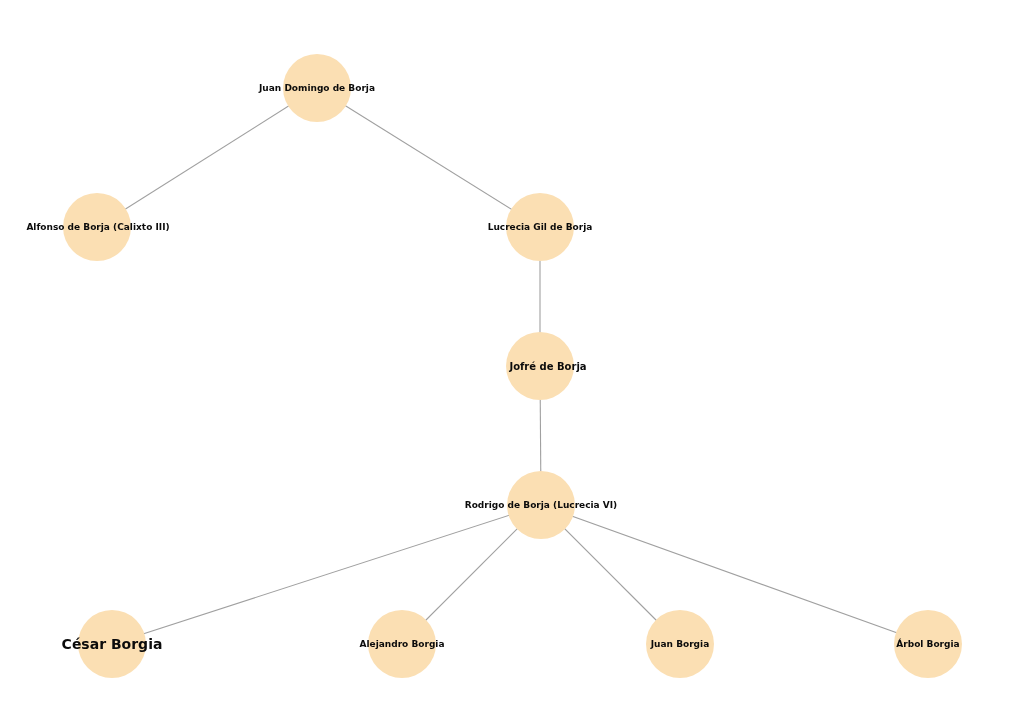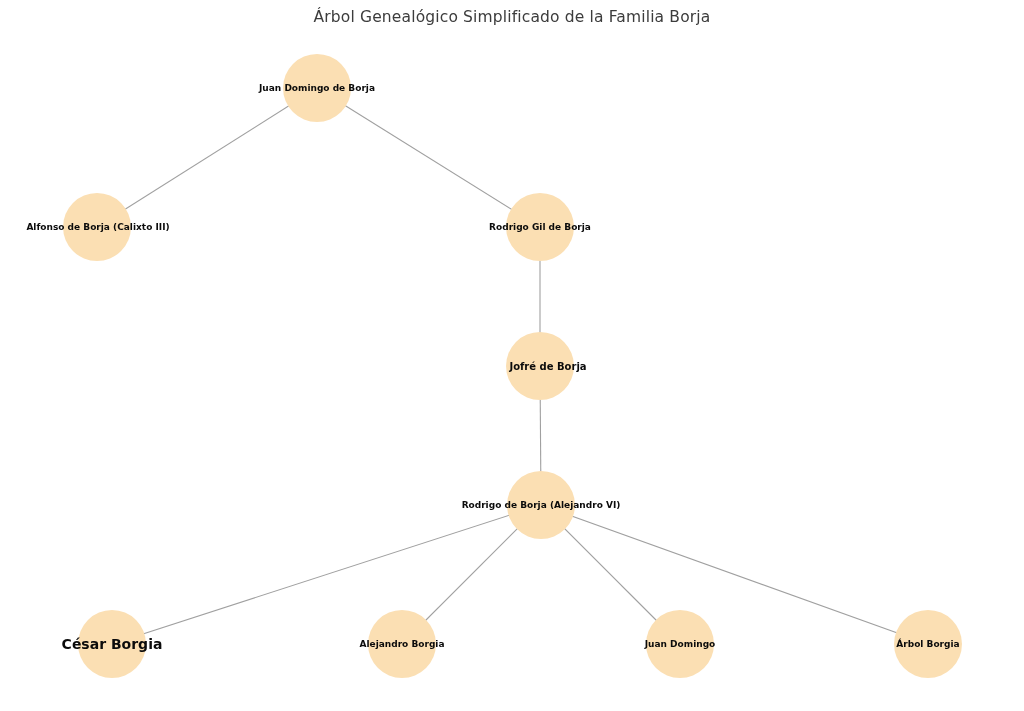--- a/index.html
+++ b/index.html
@@ -61,21 +61,20 @@
     white-space: nowrap;
     text-align: center;
     pointer-events: none;
   }
 </style>
 </head>
 <body>
 
 <div id="figure">
 
-  <div id="chart-title">Árbol Genealógico Simplificado de la Familia Borja</div>
 
   <svg id="edge-layer" viewBox="0 0 1024 711" preserveAspectRatio="none" xmlns="http://www.w3.org/2000/svg">
       <line x1="317" y1="88" x2="97" y2="227" stroke="#a0a0a0" stroke-width="1.1"></line>
       <line x1="317" y1="88" x2="540" y2="227" stroke="#a0a0a0" stroke-width="1.1"></line>
       <line x1="540" y1="227" x2="540" y2="366" stroke="#a0a0a0" stroke-width="1.1"></line>
       <line x1="540" y1="366" x2="541" y2="505" stroke="#a0a0a0" stroke-width="1.1"></line>
       <line x1="541" y1="505" x2="112" y2="644" stroke="#a0a0a0" stroke-width="1.1"></line>
       <line x1="541" y1="505" x2="402" y2="644" stroke="#a0a0a0" stroke-width="1.1"></line>
       <line x1="541" y1="505" x2="680" y2="644" stroke="#a0a0a0" stroke-width="1.1"></line>
       <line x1="541" y1="505" x2="928" y2="644" stroke="#a0a0a0" stroke-width="1.1"></line>
@@ -86,22 +85,22 @@
       <div class="graph-node" style="left: 97px; top: 227px; width: 68px; height: 68px; background: rgb(251, 223, 179);"></div>
       <div class="graph-node" style="left: 540px; top: 227px; width: 68px; height: 68px; background: rgb(251, 223, 179);"></div>
       <div class="graph-node" style="left: 540px; top: 366px; width: 68px; height: 68px; background: rgb(251, 223, 179);"></div>
       <div class="graph-node" style="left: 541px; top: 505px; width: 68px; height: 68px; background: rgb(251, 223, 179);"></div>
       <div class="graph-node" style="left: 112px; top: 644px; width: 68px; height: 68px; background: rgb(251, 223, 179);"></div>
       <div class="graph-node" style="left: 402px; top: 644px; width: 68px; height: 68px; background: rgb(251, 223, 179);"></div>
       <div class="graph-node" style="left: 680px; top: 644px; width: 68px; height: 68px; background: rgb(251, 223, 179);"></div>
       <div class="graph-node" style="left: 928px; top: 644px; width: 68px; height: 68px; background: rgb(251, 223, 179);"></div>
       <div class="node-label" style="left: 317px; top: 88px; color: rgb(11, 11, 11); font-size: 9px; font-weight: bold;">Juan Domingo de Borja</div>
       <div class="node-label" style="left: 98px; top: 227px; color: rgb(11, 11, 11); font-size: 9px; font-weight: bold;">Alfonso de Borja (Calixto III)</div>
-      <div class="node-label" style="left: 540px; top: 227px; color: rgb(11, 11, 11); font-size: 9px; font-weight: bold;">Rodrigo Gil de Borja</div>
+      <div class="node-label" style="left: 540px; top: 227px; color: rgb(11, 11, 11); font-size: 9px; font-weight: bold;">Lucrecia Gil de Borja</div>
       <div class="node-label" style="left: 548px; top: 366px; color: rgb(11, 11, 11); font-size: 10px; font-weight: bold;">Jofré de Borja</div>
-      <div class="node-label" style="left: 541px; top: 505px; color: rgb(11, 11, 11); font-size: 9px; font-weight: bold;">Rodrigo de Borja (Alejandro VI)</div>
+      <div class="node-label" style="left: 541px; top: 505px; color: rgb(11, 11, 11); font-size: 9px; font-weight: bold;">Rodrigo de Borja (Lucrecia VI)</div>
       <div class="node-label" style="left: 112px; top: 644px; color: rgb(11, 11, 11); font-size: 14px; font-weight: bold;">César Borgia</div>
       <div class="node-label" style="left: 402px; top: 644px; color: rgb(11, 11, 11); font-size: 9px; font-weight: bold;">Alejandro Borgia</div>
-      <div class="node-label" style="left: 680px; top: 644px; color: rgb(11, 11, 11); font-size: 9px; font-weight: bold;">Juan Domingo</div>
+      <div class="node-label" style="left: 680px; top: 644px; color: rgb(11, 11, 11); font-size: 9px; font-weight: bold;">Juan Borgia</div>
       <div class="node-label" style="left: 928px; top: 644px; color: rgb(11, 11, 11); font-size: 9px; font-weight: bold;">Árbol Borgia</div>
     </div>
 
 </div>
 
 </body></html>

